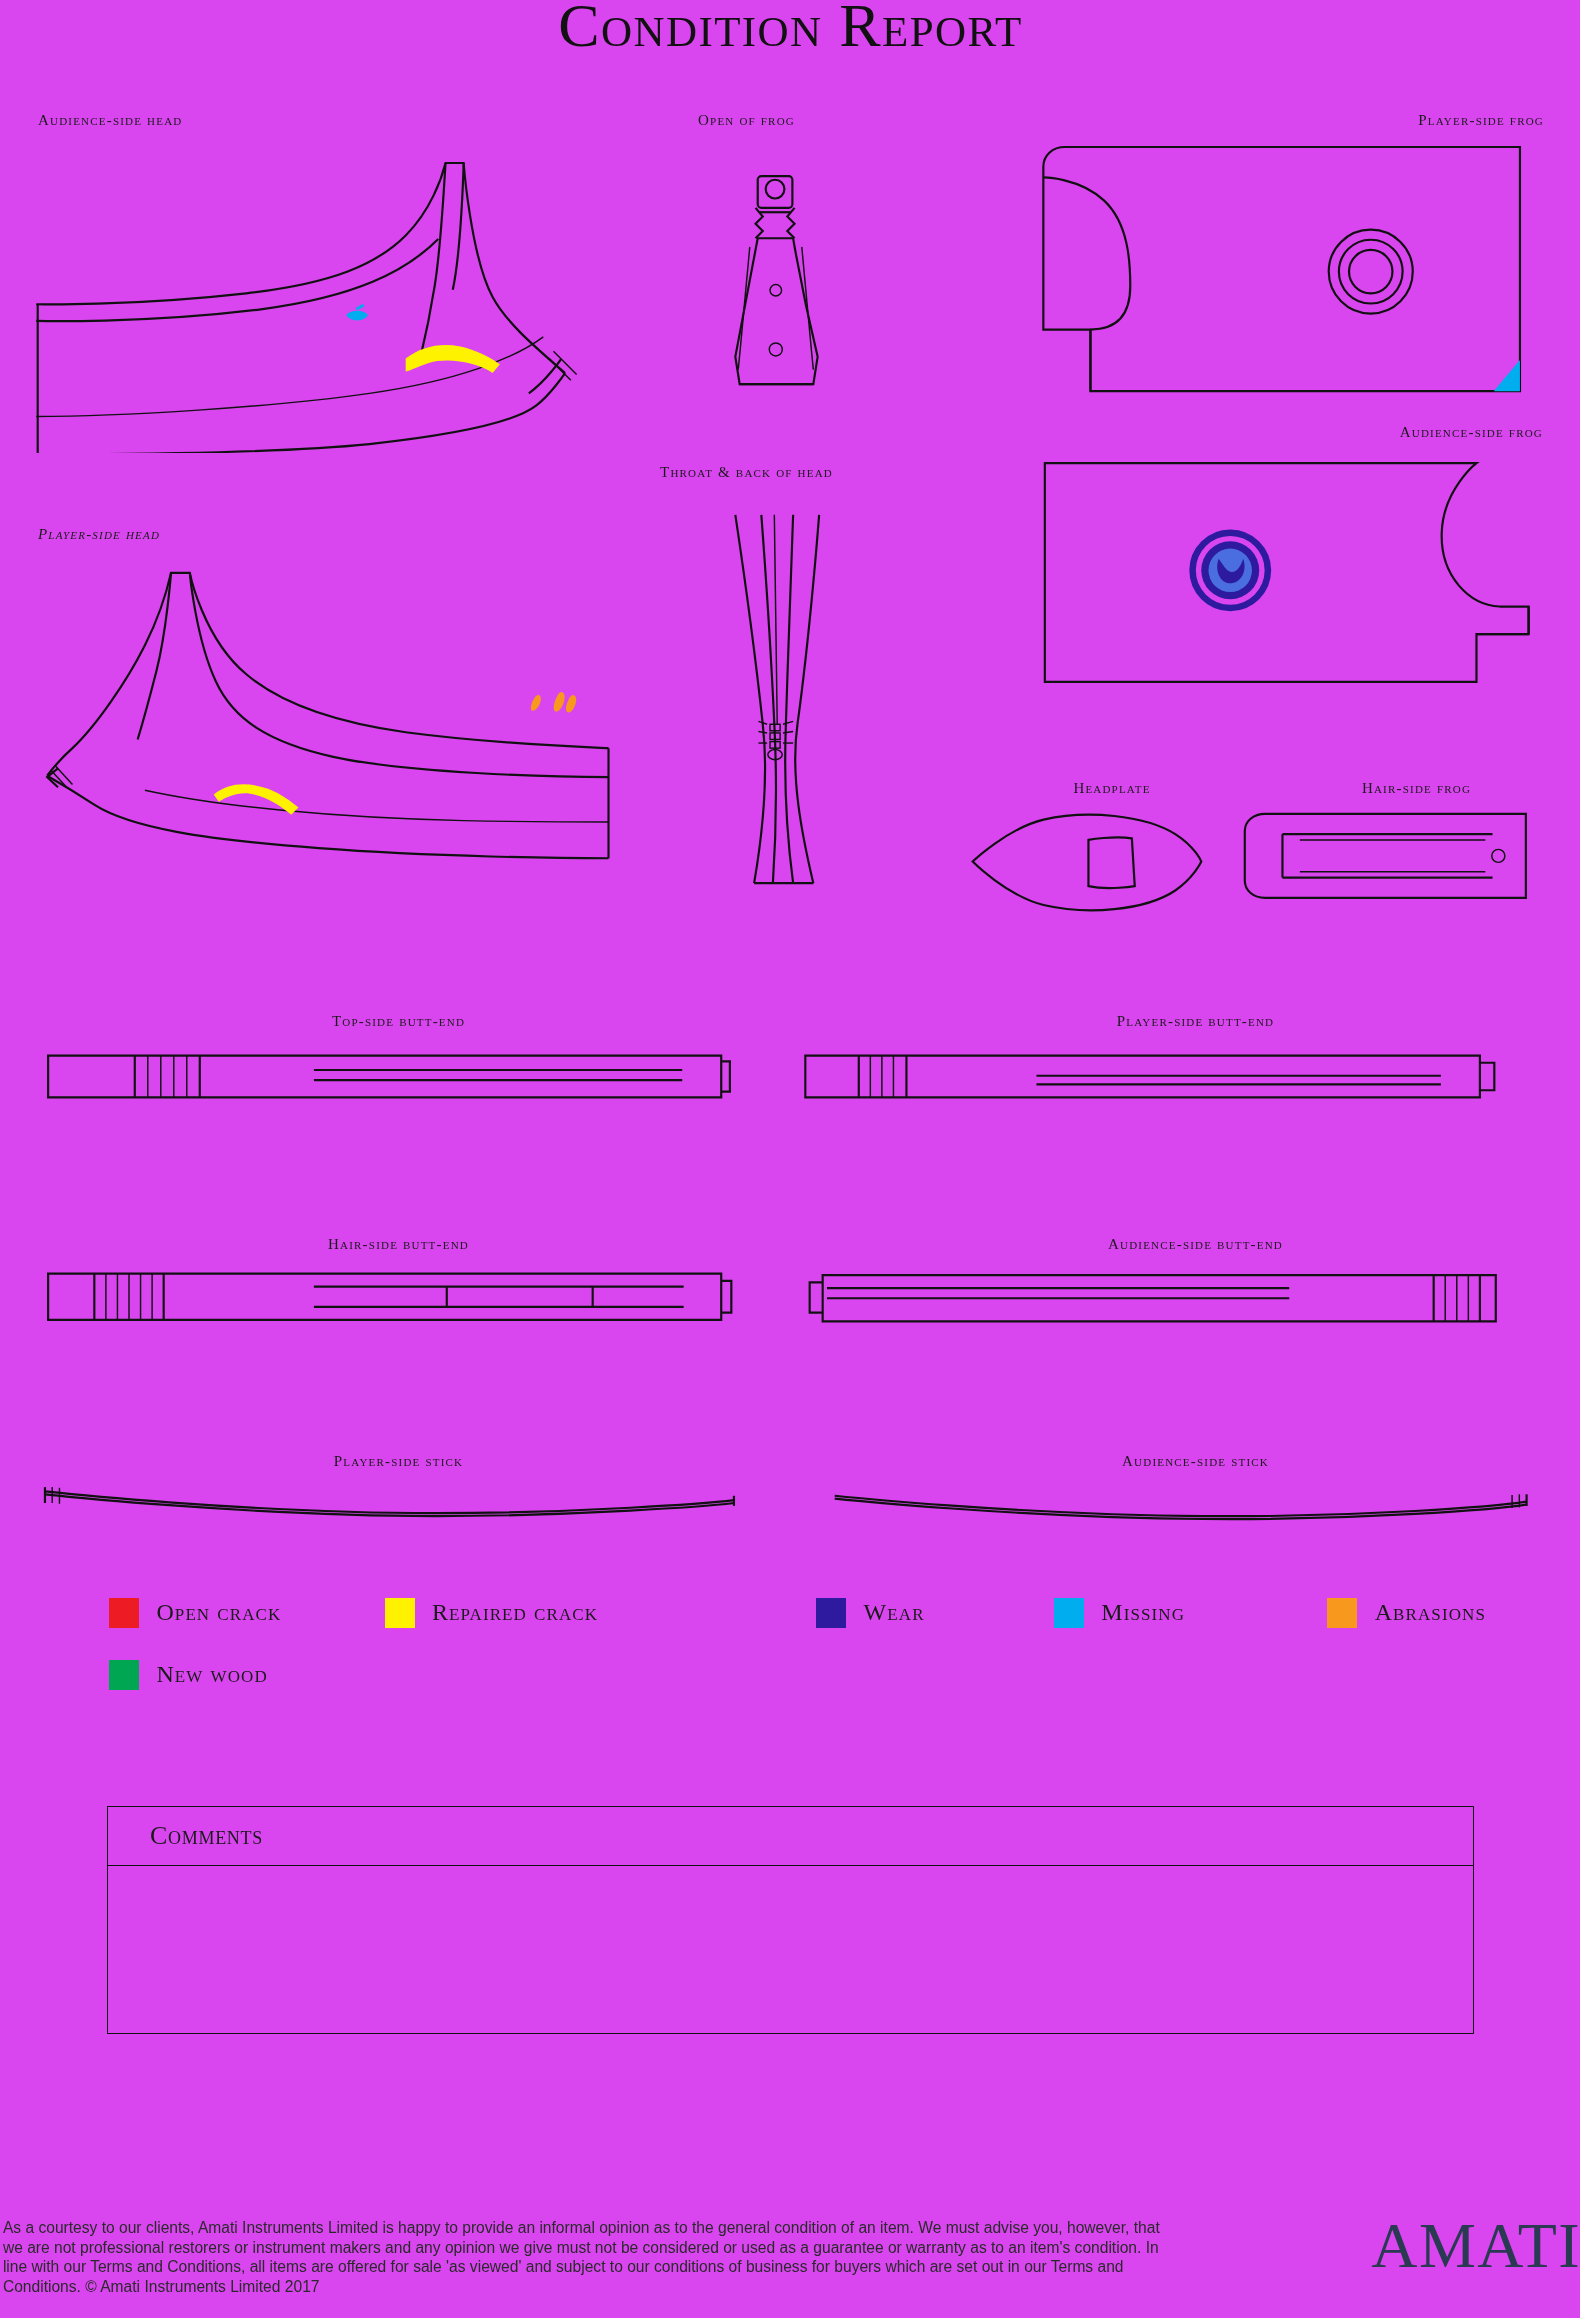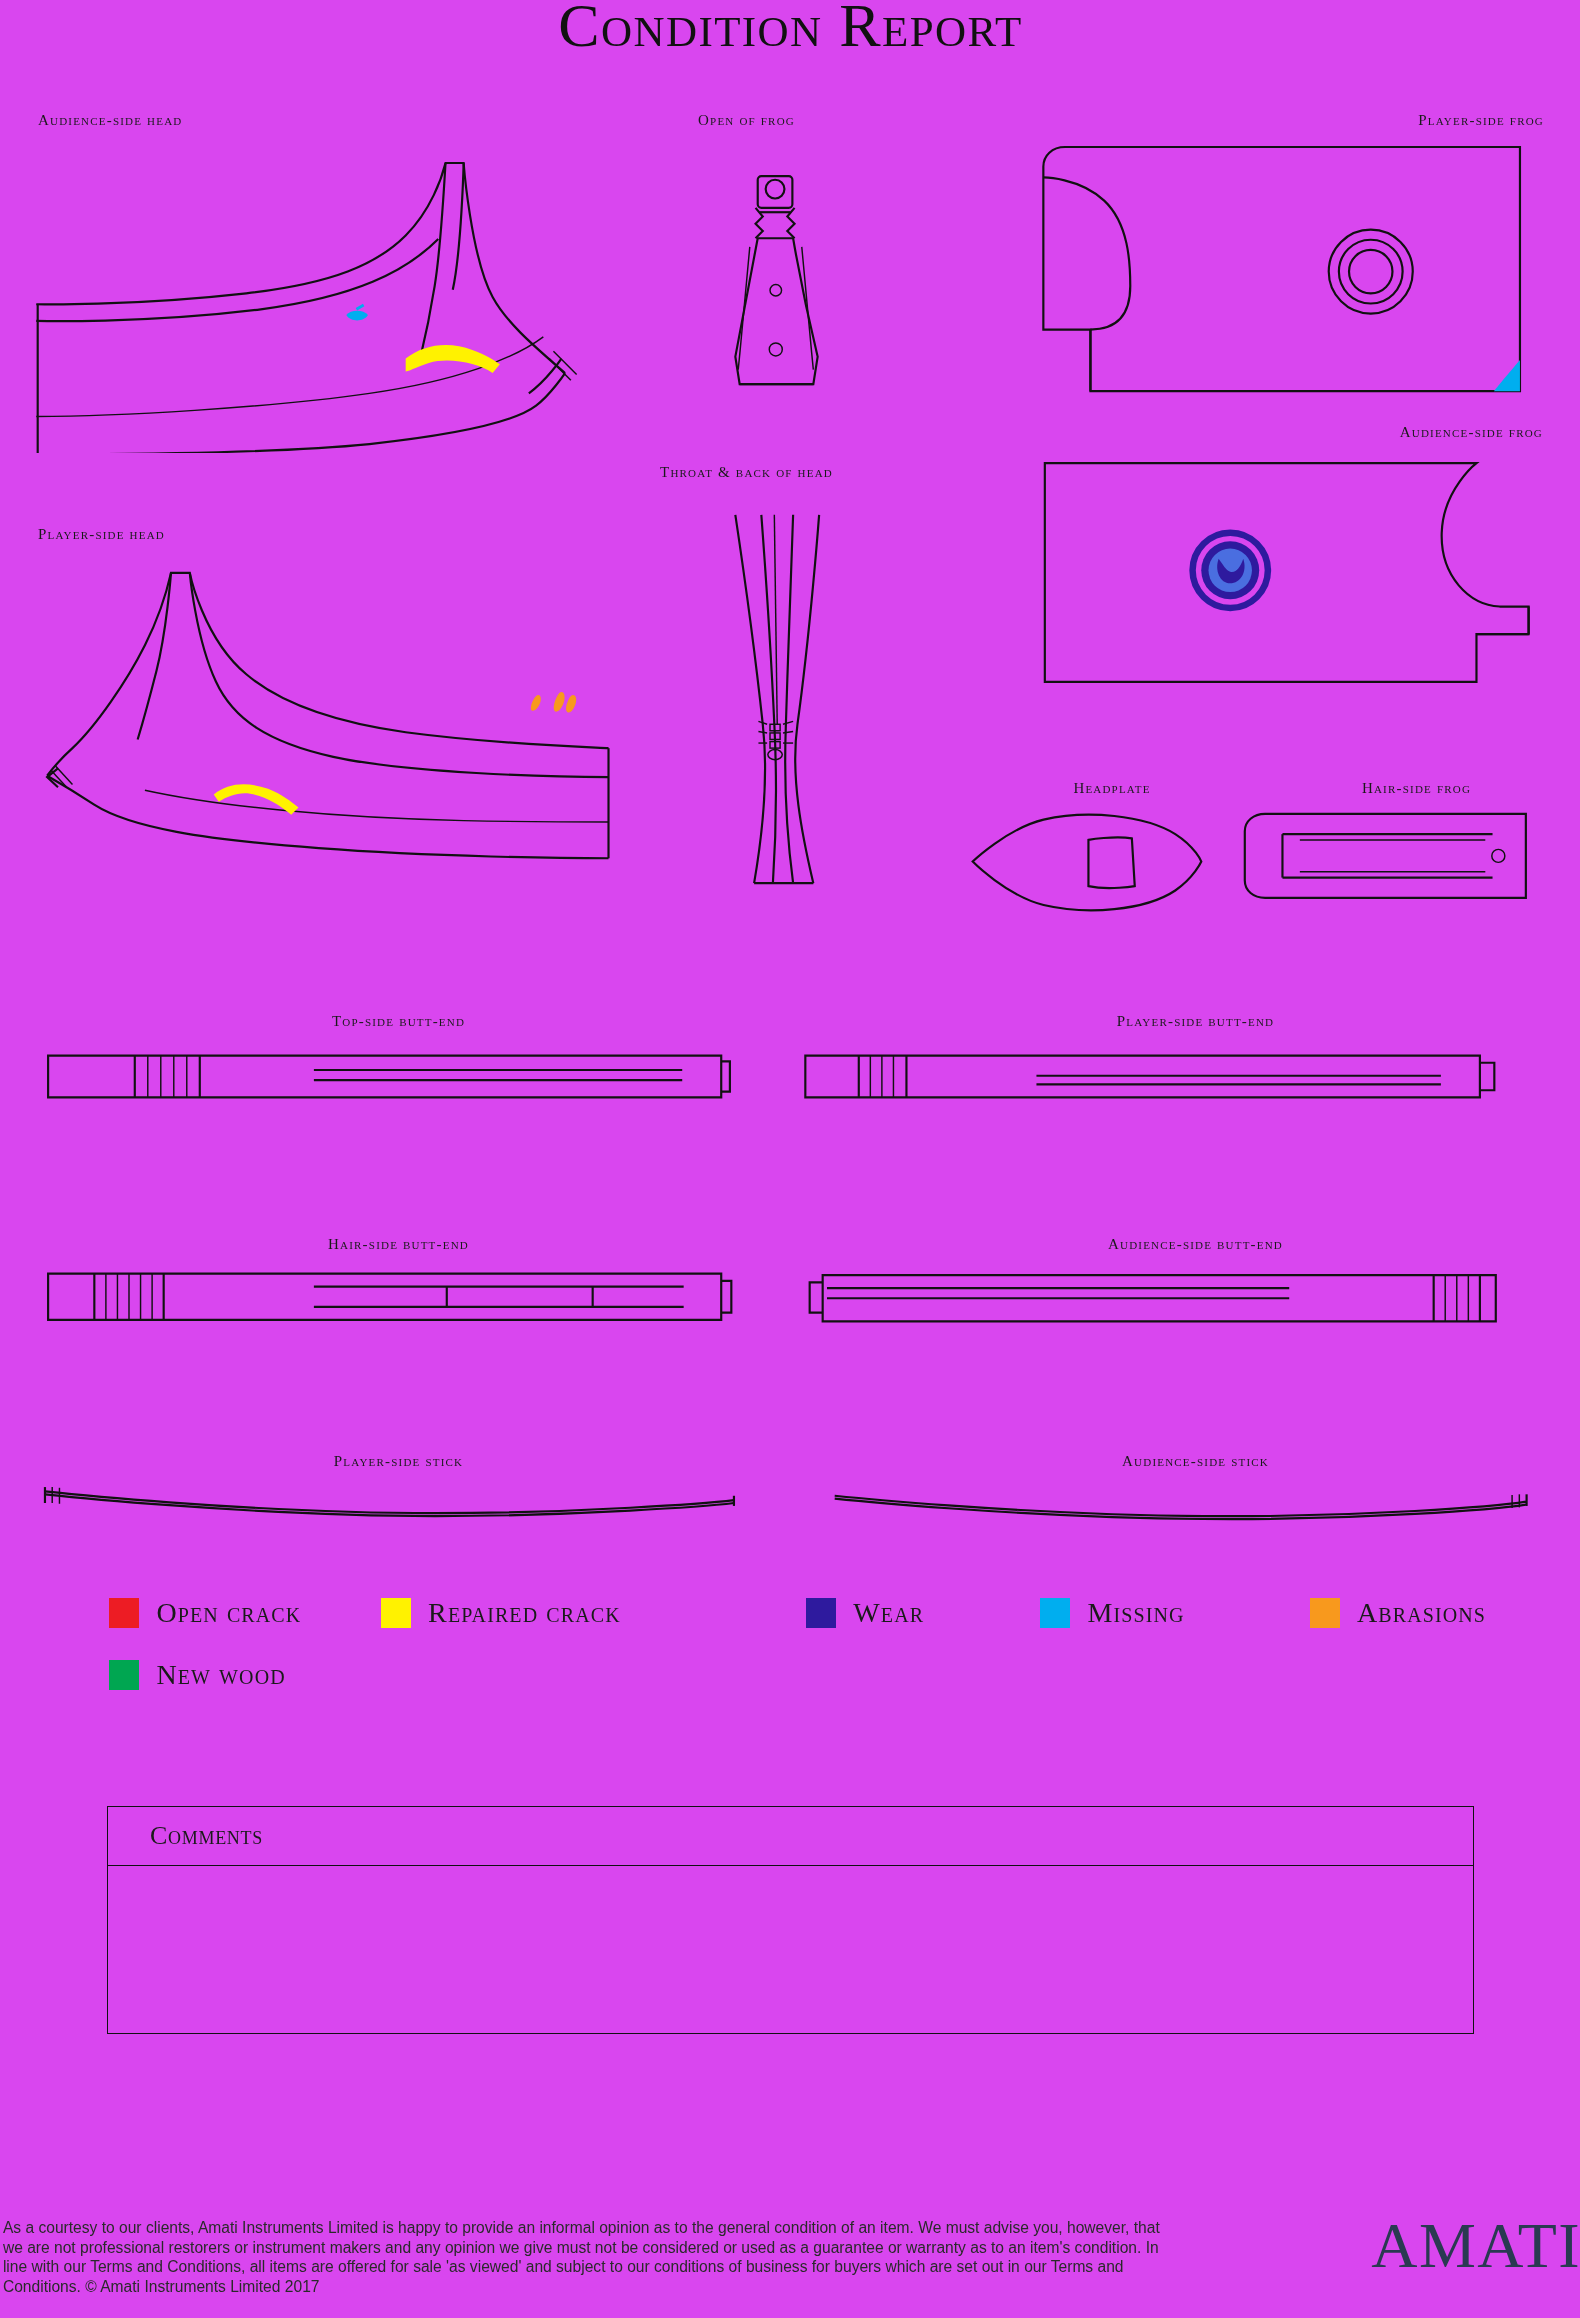--- a/index.html
+++ b/index.html
@@ -64,21 +64,21 @@
     align-items: center;
     height: 43px;
   }
   .swatch {
     width: 30px;
     height: 30px;
     display: inline-block;
   }
   .legend-text {
     font-family: "Liberation Serif", serif;
-    font-size: 28px;
+    font-size: 24px;
     font-variant: small-caps;
     letter-spacing: 1.1px;
     margin-left: 17.4px;
     color: #1a1a1a;
     white-space: nowrap;
   }
 
   
   #comments-box {
     position: absolute;
@@ -144,21 +144,21 @@
 <body>
 
 <div id="page">
 
   <div class="title">Condition Report</div>
 
   <div class="cap-label" style="left:38px; top:112px;">Audience-side head</div>
   <div class="cap-label center" style="left:638px; top:112px; width:217px;">Open of frog</div>
   <div class="cap-label right" style="left:1109px; top:112px; width:435px;">Player-side frog</div>
   <div class="cap-label right" style="left:1036px; top:424px; width:507px;">Audience-side frog</div>
-  <div class="cap-label" style="left:38px; top:526px;">Player-side head</div>
+  <div class="cap-label" style="left:38px; top:526px;font-style:italic;">Player-side head</div>
   <div class="cap-label center" style="left:580px; top:464px; width:333px;">Throat &amp; back of head</div>
   <div class="cap-label center" style="left:1007px; top:780px; width:210px;">Headplate</div>
   <div class="cap-label center" style="left:1297px; top:780px; width:239px;">Hair-side frog</div>
 
   <div class="cap-label center" style="left:145px; top:1013px; width:507px;">Top-side butt-end</div>
   <div class="cap-label center" style="left:942px; top:1013px; width:507px;">Player-side butt-end</div>
   <div class="cap-label center" style="left:145px; top:1236px; width:507px;">Hair-side butt-end</div>
   <div class="cap-label center" style="left:942px; top:1236px; width:507px;">Audience-side butt-end</div>
   <div class="cap-label center" style="left:145px; top:1453px; width:507px;">Player-side stick</div>
   <div class="cap-label center" style="left:942px; top:1453px; width:507px;">Audience-side stick</div>

